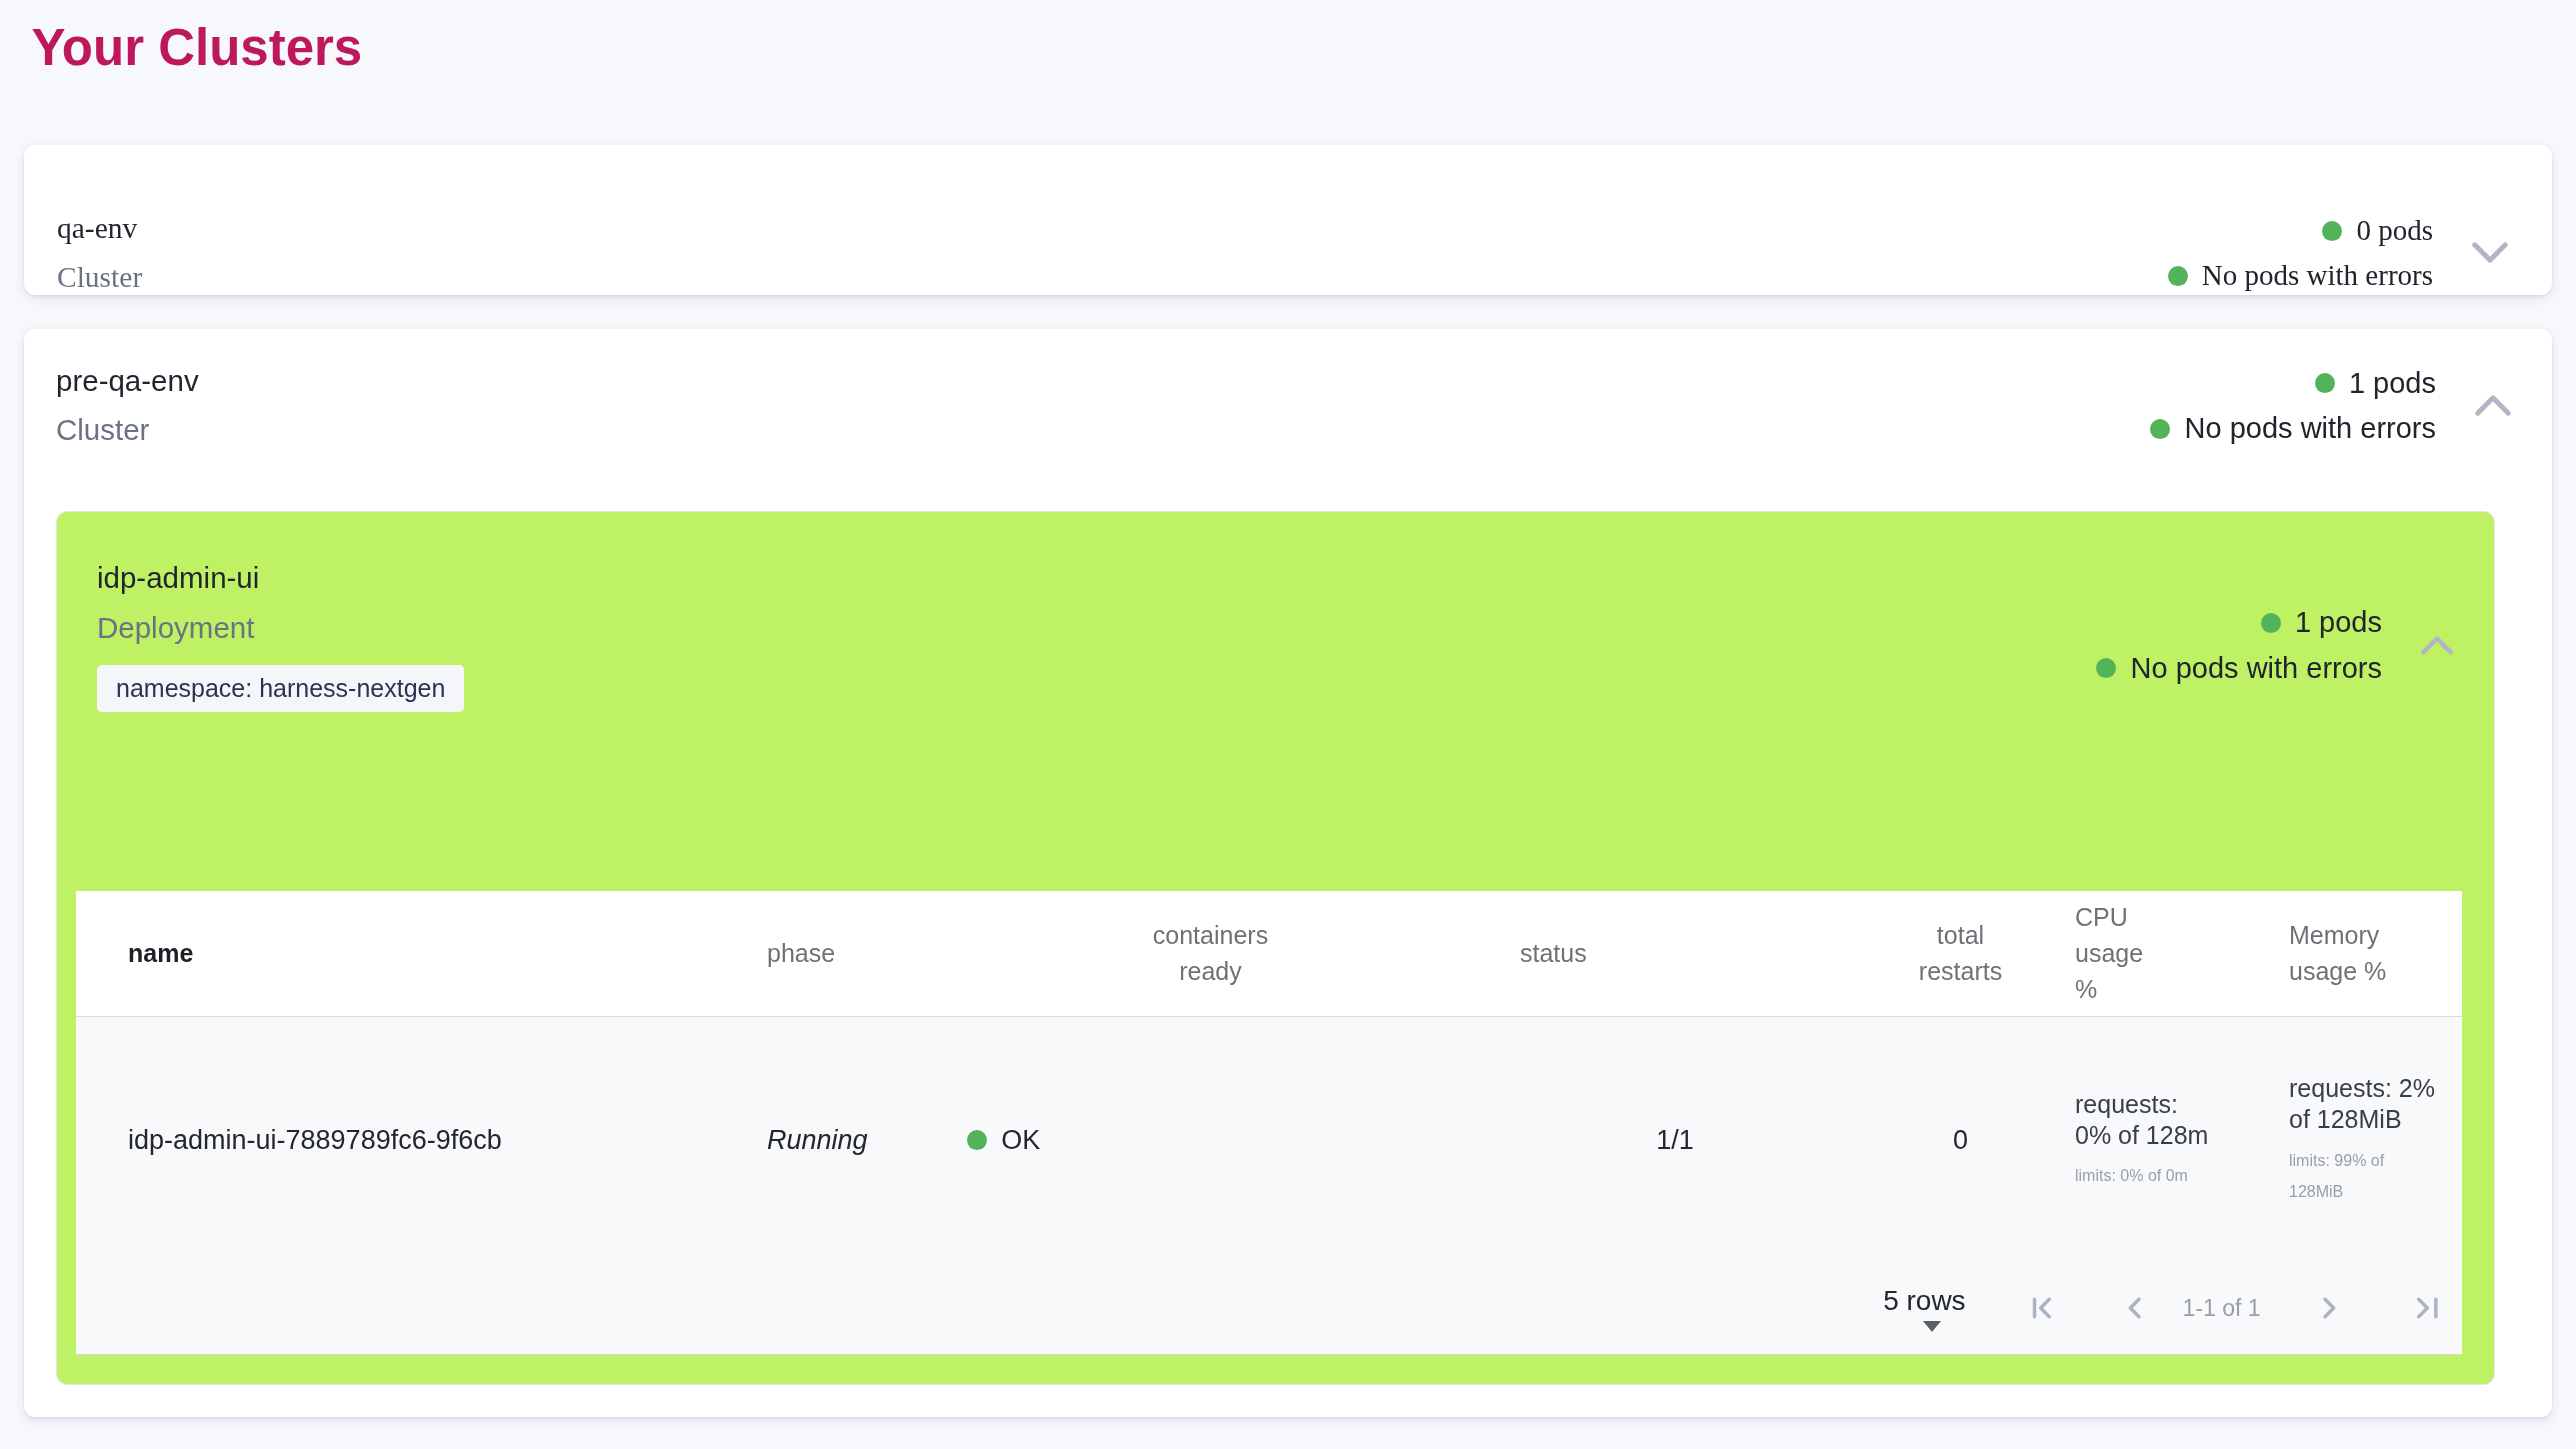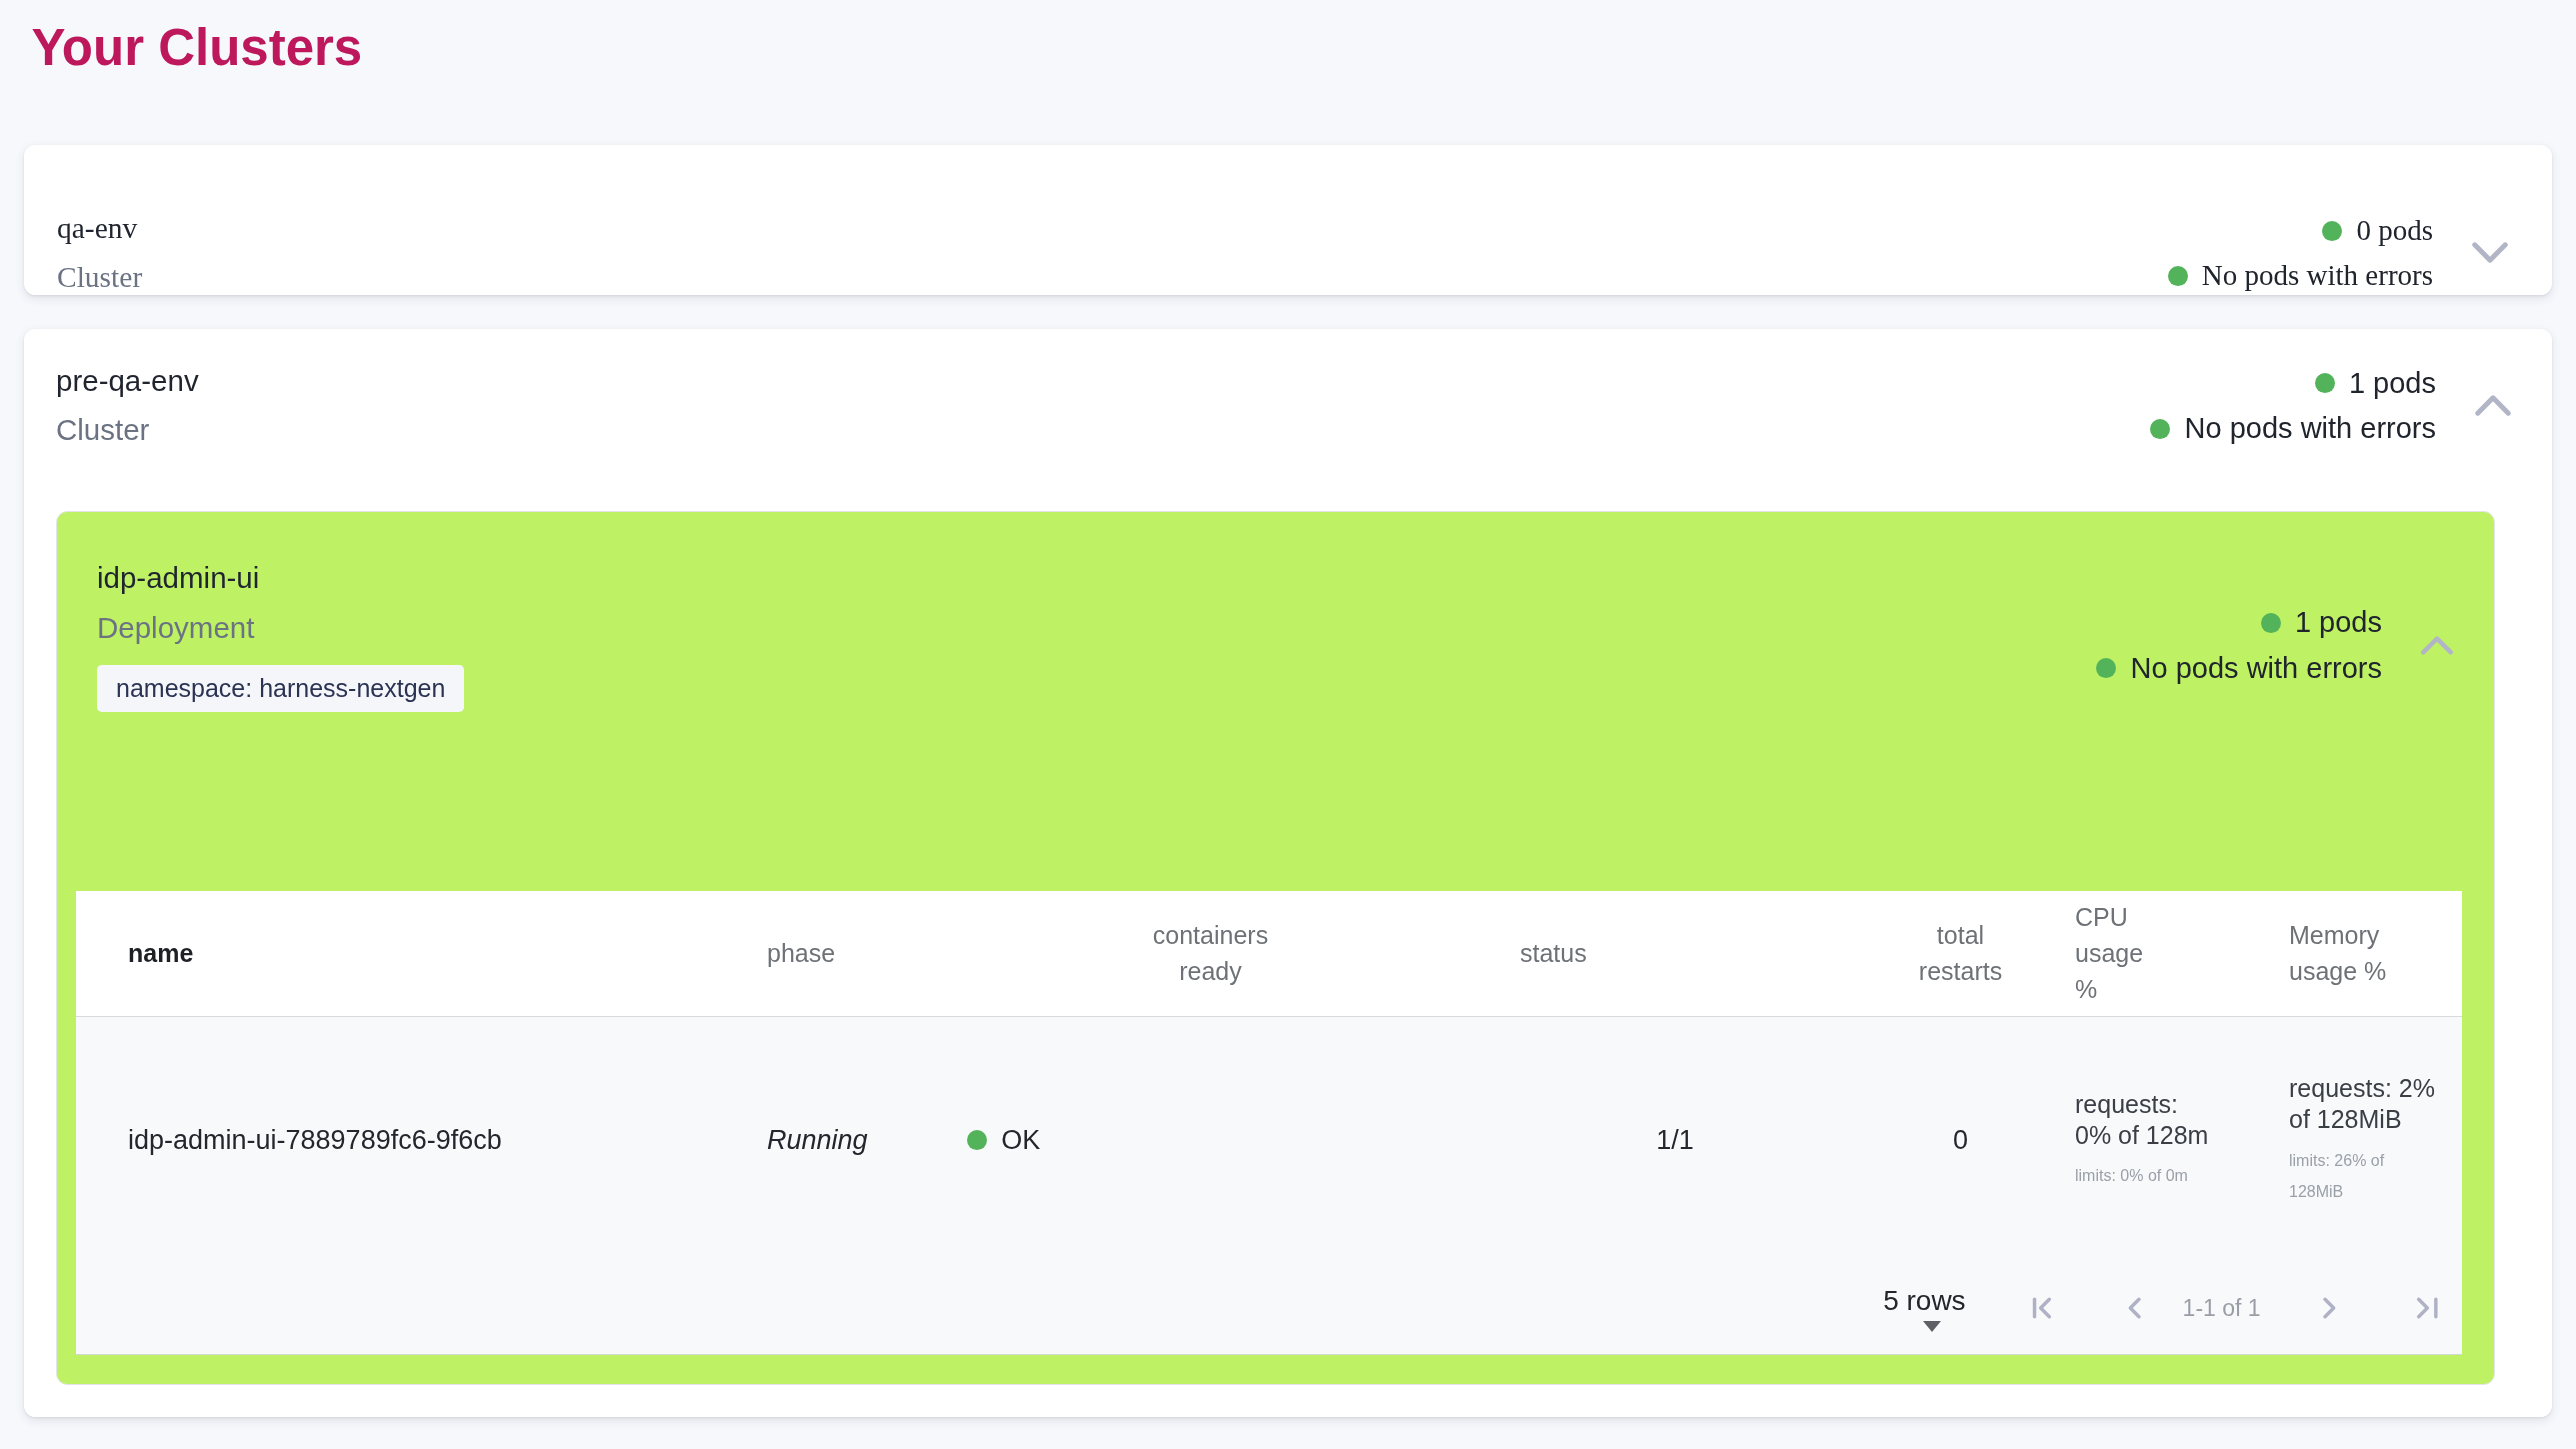--- a/index.html
+++ b/index.html
@@ -235,21 +235,21 @@
             <div class="td c1">Running</div>
             <div class="td c2"><span class="dot"></span><span>OK</span></div>
             <div class="td c3">1/1</div>
             <div class="td c4">0</div>
             <div class="td c5">
               <div class="usage-req">requests: 0% of 128m</div>
               <div class="usage-lim">limits: 0% of 0m</div>
             </div>
             <div class="td c6">
               <div class="usage-req">requests: 2% of 128MiB</div>
-              <div class="usage-lim">limits: 26% of 128MiB</div>
+              <div class="usage-lim">limits: 99% of 128MiB</div>
             </div>
           </div>
 
           <div class="pagination">
             <button class="rows-select">
               <span>5 rows</span>
               <span class="caret"></span>
             </button>
             <button class="pg-btn first">
               <svg width="32" height="32" viewBox="0 0 24 24">

